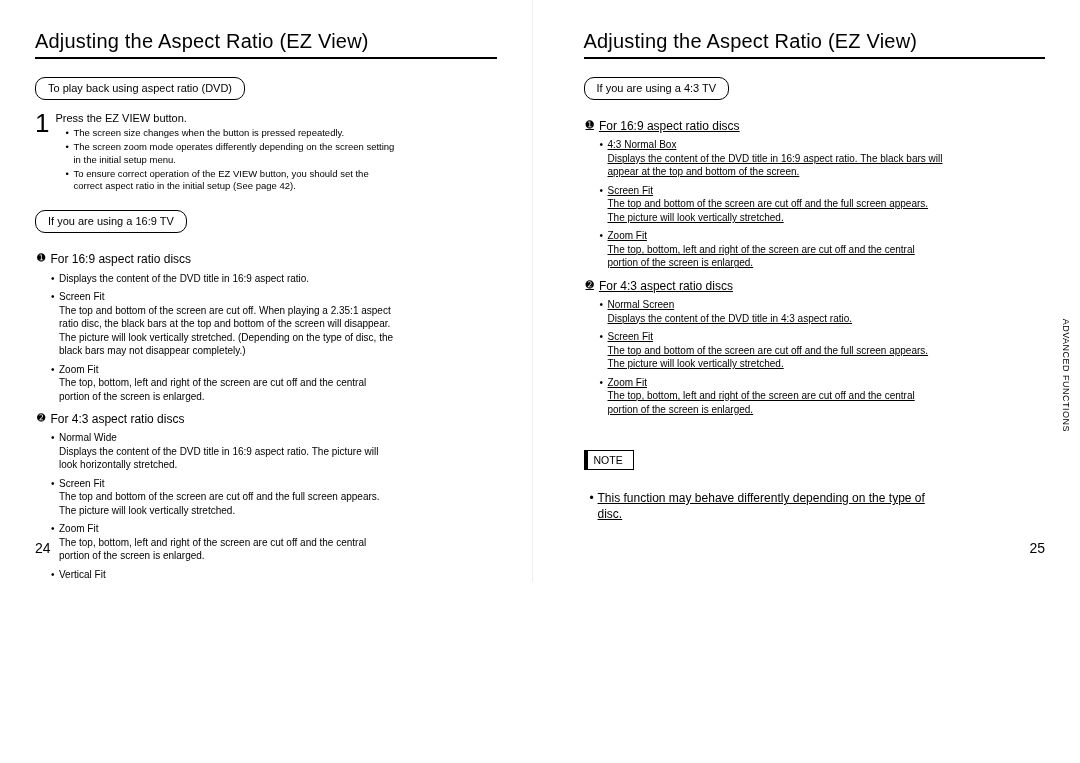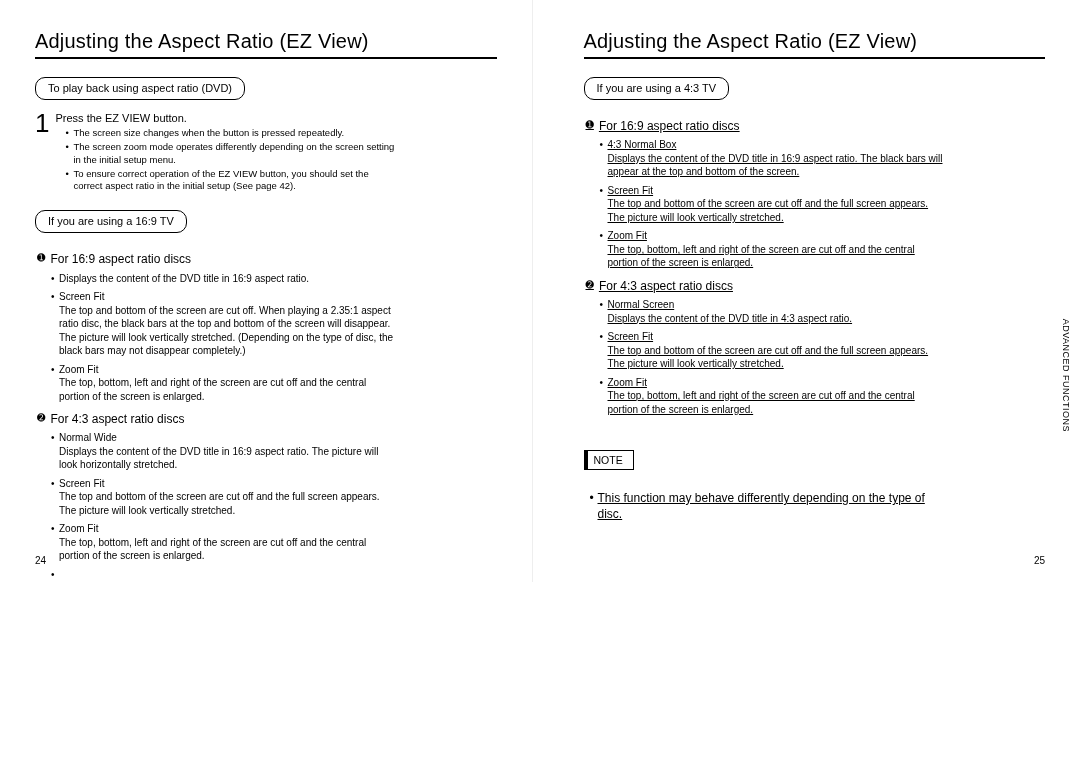--- a/index.html
+++ b/index.html
@@ -27,21 +27,21 @@
   .sub-bullets > li:before { content: "•"; position: absolute; left: 0; top: 0; }
   .sub-title { display: block; }
   .sub-body { display: block; }
   .note-box {
     display: inline-block; border: 1px solid #000; border-left: 4px solid #000;
     padding: 3px 10px 3px 6px; font-size: 10.5px; margin-top: 28px; margin-bottom: 16px;
   }
   .note-list { list-style: none; margin: 4px 0 0 6px; padding: 0; }
   .note-list > li { position: relative; padding-left: 8px; font-size: 12px; line-height: 1.35; }
   .note-list > li:before { content: "•"; position: absolute; left: 0; top: 0; }
-  .page-num { position: absolute; bottom: 16px; font-size: 10px; }
+  .page-num { position: absolute; bottom: 26px; font-size: 14px; }
   .page-left .page-num { left: 35px; }
   .page-right .page-num { right: 35px; }
   .side-tab {
     position: absolute; right: 0; top: 320px; width: 28px; height: 110px;
     background: #fff; border-left: none; display: flex; align-items: center; justify-content: center;
   }
   .side-tab-text {
     transform: rotate(90deg); white-space: nowrap; font-size: 9px; letter-spacing: 0.5px; text-align: center; line-height: 1.2;
   }
   .content-left { width: 360px; }
@@ -102,20 +102,21 @@
             </li>
           <li>
               <span class="sub-title">Screen Fit</span>
               <span class="sub-body">The top and bottom of the screen are cut off and the full screen appears. The picture will look vertically stretched.</span>
             </li>
           <li>
               <span class="sub-title">Zoom Fit</span>
               <span class="sub-body">The top, bottom, left and right of the screen are cut off and the central portion of the screen is enlarged.</span>
             </li>
           <li>
+              <span class="sub-title">Vertical Fit</span>
             </li>
         </ul>
       </div>
     </div>
 
     <div class="page-num">24</div>
   </div>
 
   <div class="page page-right">
     <div class="title">Adjusting the Aspect Ratio (EZ View)</div>

